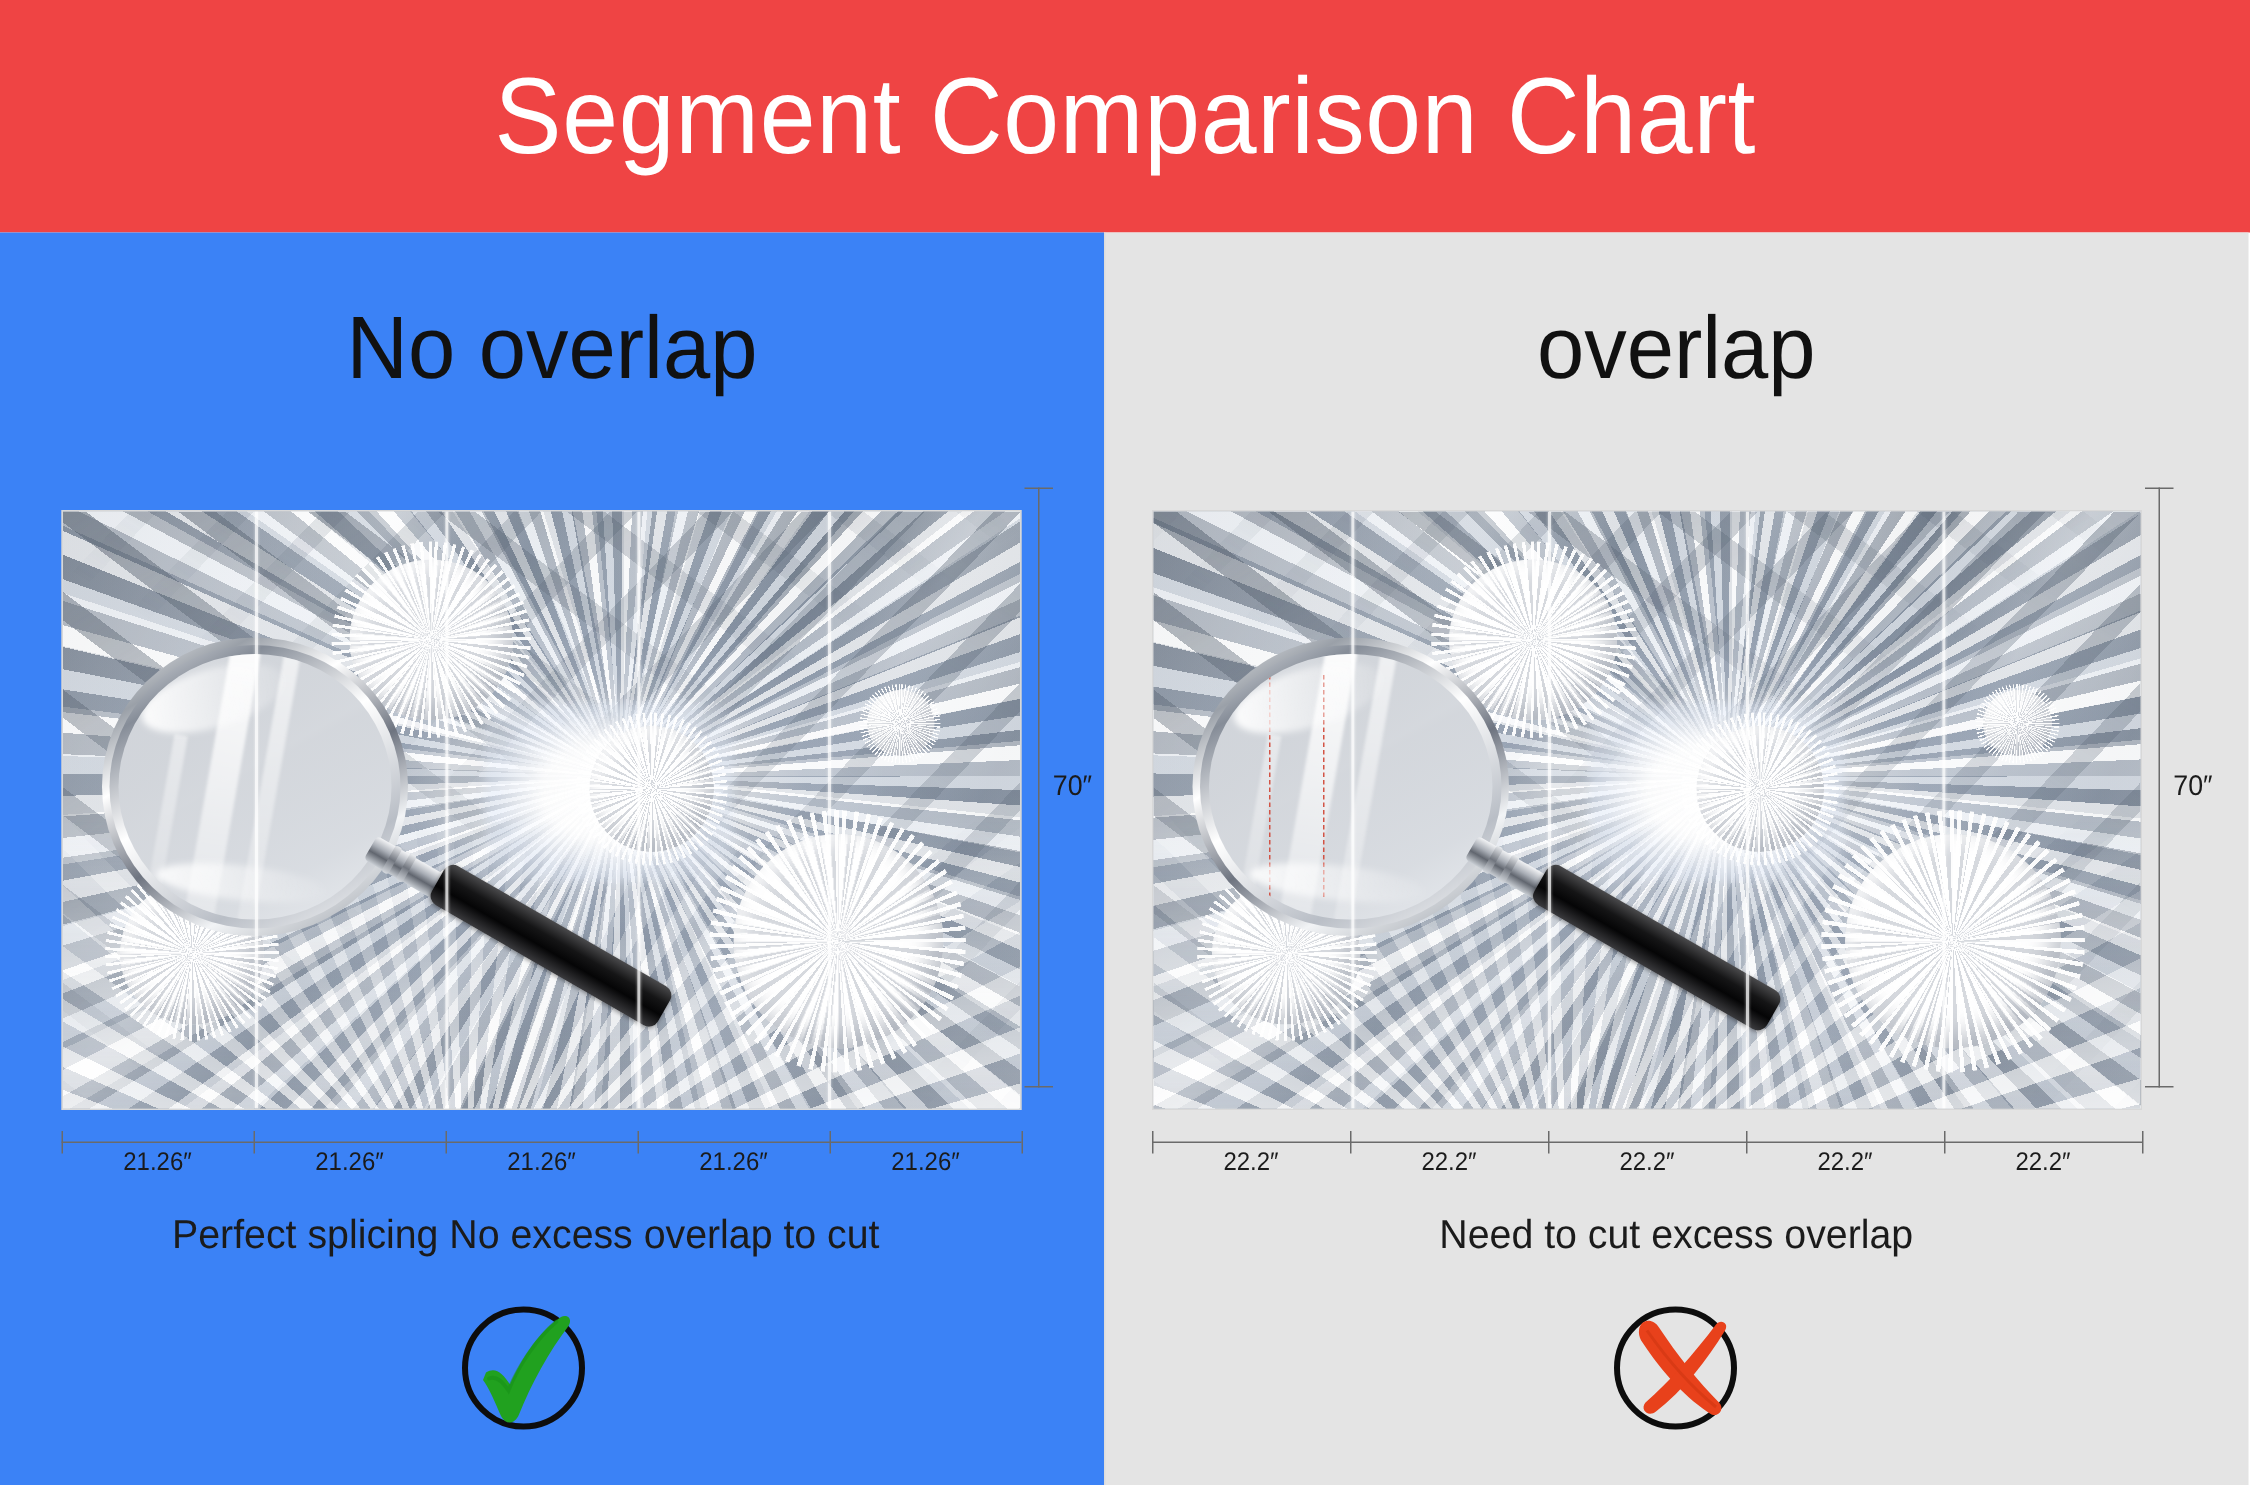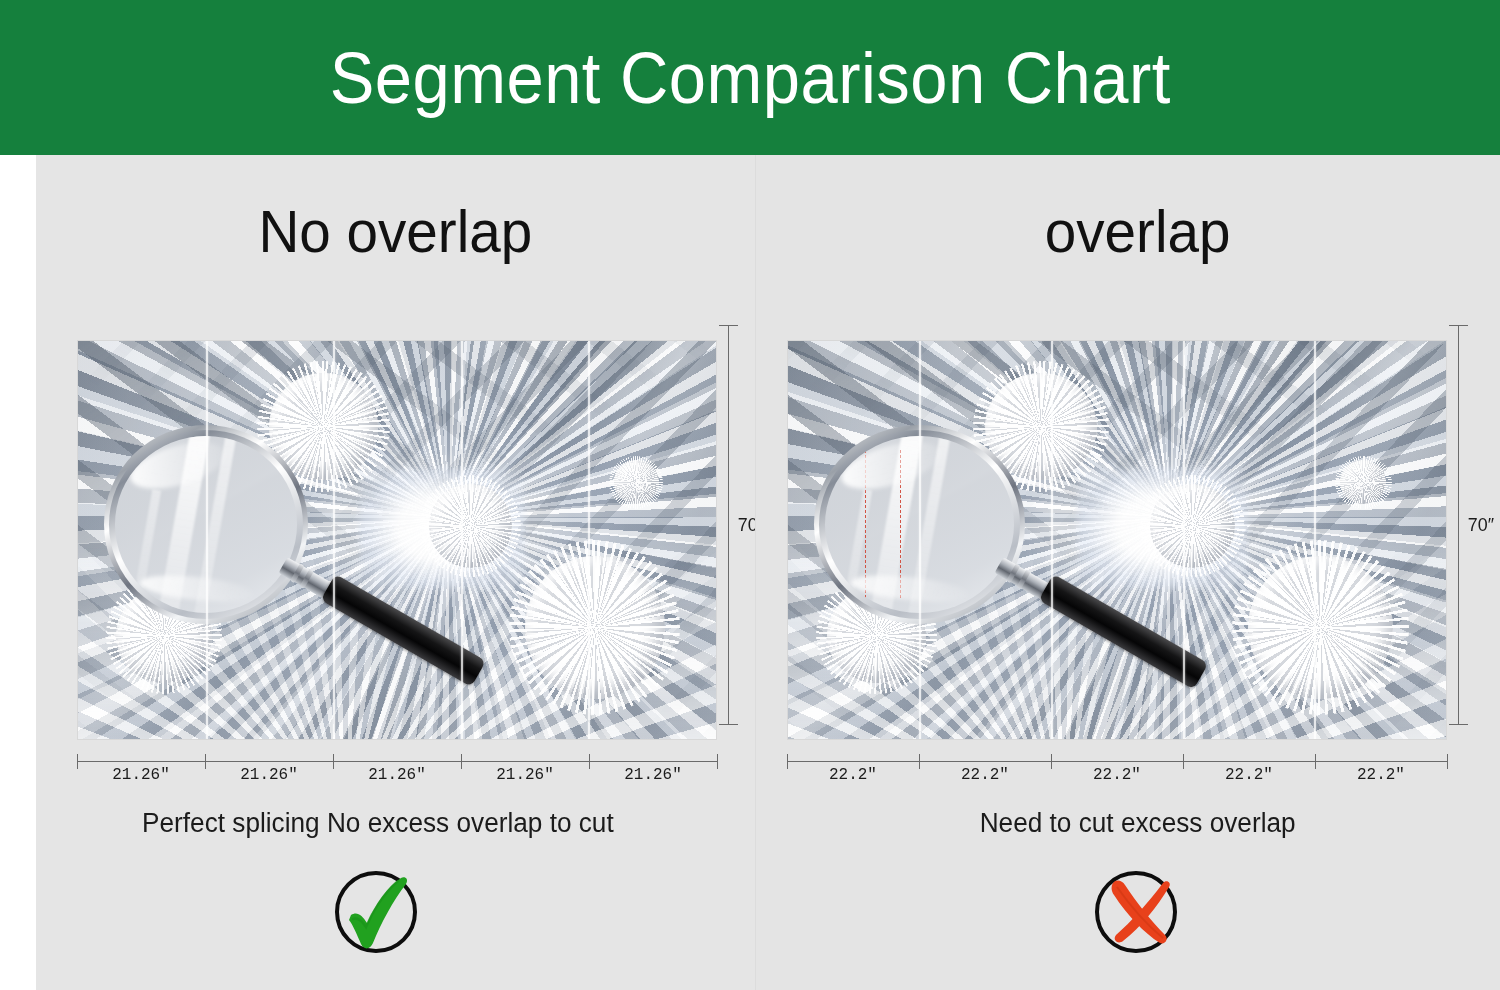--- a/index.html
+++ b/index.html
@@ -18,21 +18,21 @@
     width: 1500px;
     height: 990px;
   }
 
   
   .title-banner {
     position: absolute;
     left: 0; top: 0;
     width: 1500px;
     height: 155px;
-    background: #15803d;
+    background: #ef4444;
     display: flex;
     align-items: center;
     justify-content: center;
   }
   .title-text {
     color: #ffffff;
     font-size: 72px;
     line-height: 1;
     font-weight: 400;
     letter-spacing: 0.5px;
@@ -45,22 +45,22 @@
     position: absolute;
     left: 0; top: 155px;
     width: 1500px;
     height: 835px;
     display: flex;
   }
   .panel {
     position: relative;
     height: 835px;
   }
-  .panel-left  { width: 736px; background: #e5e5e5; margin-left: 36px; }
-  .panel-right { width: 763px; background: #e4e4e4; padding-left: 10px; }
+  .panel-left  { width: 736px; background: #3b82f6; }
+  .panel-right { width: 763px; background: #e4e4e4; }
 
   .panel-heading {
     position: absolute;
     top: 48px;
     width: 100%;
     text-align: center;
     font-size: 59px;
     color: #111111;
     line-height: 1;
     font-weight: 400;
@@ -266,21 +266,20 @@
     top: 0; bottom: 0;
     width: 2px;
     background: rgba(255,255,255,0.78);
     box-shadow: 0 0 2px rgba(255,255,255,0.6);
   }
 
   
   .dim-h {
     position: absolute;
     height: 46px;
-    font-family: Liberation Mono, monospace;
   }
   .panel-left  .dim-h { left: 41px; top: 595px; width: 640px; }
   .panel-right .dim-h { left: 32px; top: 595px; width: 660px; }
 
   .dim-h .dim-rule {
     position: absolute;
     left: 0; right: 0; top: 11px;
     height: 1px;
     background: #6a6a6a;
   }

